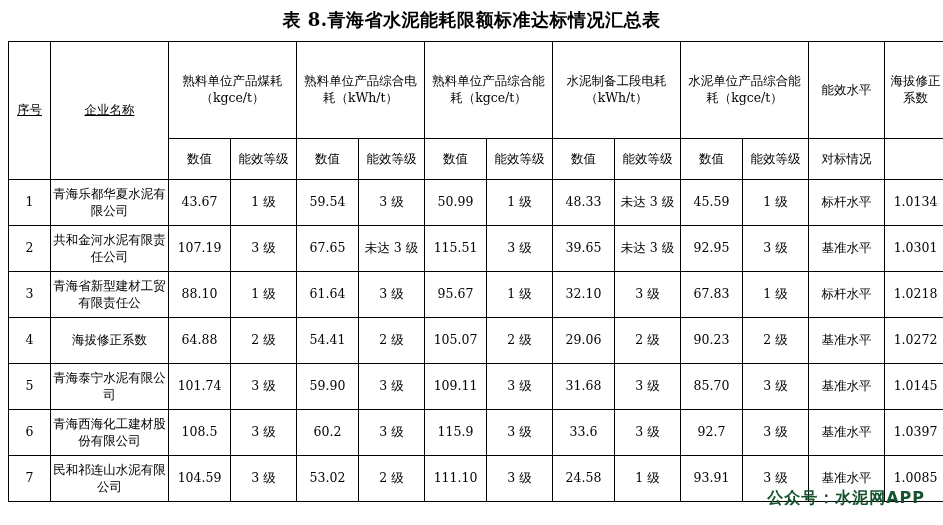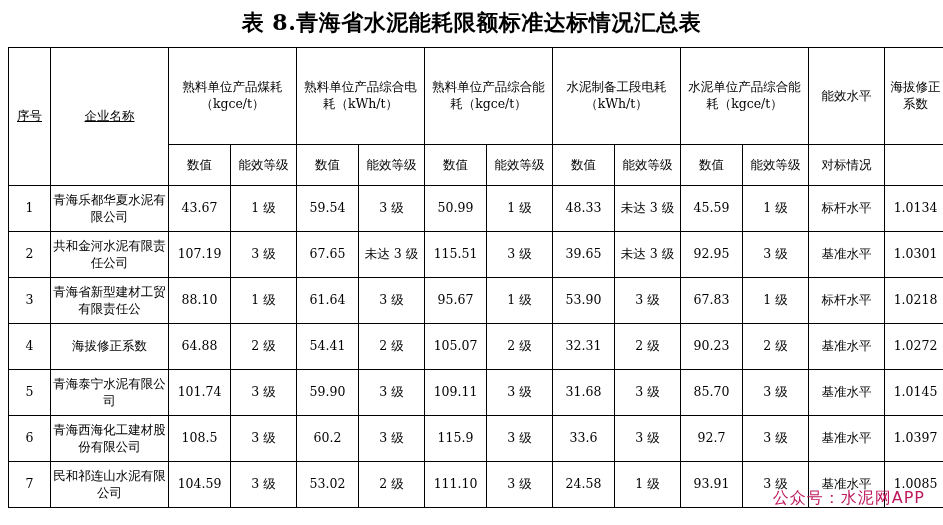--- a/index.html
+++ b/index.html
@@ -17,21 +17,21 @@
   }
   .page {
     width: 943px;
     height: 525px;
     position: relative;
     box-sizing: border-box;
     padding: 0 8px;
   }
   .doc-title {
     text-align: center;
-    font-size: 22px;
+    font-size: 18px;
     font-weight: bold;
     letter-spacing: 0.5px;
     padding-top: 8px;
     padding-bottom: 9px;
     font-family: "DejaVu Serif", "Liberation Serif", serif;
   }
   table.main {
     border-collapse: collapse;
     width: 926px;
     margin: 0 auto;
@@ -69,22 +69,22 @@
     padding: 2px 4px;
   }
   tbody tr {
     height: 46px;
   }
   .watermark {
     position: absolute;
     right: 18px;
     bottom: 16px;
     font-size: 16px;
-    font-weight: normal;
-    color: #be185d;
+    font-weight: bold;
+    color: #14532d;
     font-family: "DejaVu Sans", "Liberation Sans", sans-serif;
     letter-spacing: 1px;
     pointer-events: none;
   }
   .col-idx { width: 42px; }
   .col-name { width: 118px; }
   .col-val { width: 62px; }
   .col-grade { width: 66px; }
   .col-level { width: 76px; }
   .col-alt { width: 62px; }
@@ -174,37 +174,37 @@
       </tr>
       <tr>
         <td class="num">3</td>
         <td class="name">青海省新型建材工贸有限责任公</td>
         <td class="num">88.10</td>
         <td>1 级</td>
         <td class="num">61.64</td>
         <td>3 级</td>
         <td class="num">95.67</td>
         <td>1 级</td>
-        <td class="num">53.90</td>
+        <td class="num">32.10</td>
         <td>3 级</td>
         <td class="num">67.83</td>
         <td>1 级</td>
         <td>标杆水平</td>
         <td class="num">1.0218</td>
       </tr>
       <tr>
         <td class="num">4</td>
         <td class="name">海拔修正系数</td>
         <td class="num">64.88</td>
         <td>2 级</td>
         <td class="num">54.41</td>
         <td>2 级</td>
         <td class="num">105.07</td>
         <td>2 级</td>
-        <td class="num">32.31</td>
+        <td class="num">29.06</td>
         <td>2 级</td>
         <td class="num">90.23</td>
         <td>2 级</td>
         <td>基准水平</td>
         <td class="num">1.0272</td>
       </tr>
       <tr>
         <td class="num">5</td>
         <td class="name">青海泰宁水泥有限公司</td>
         <td class="num">101.74</td>

